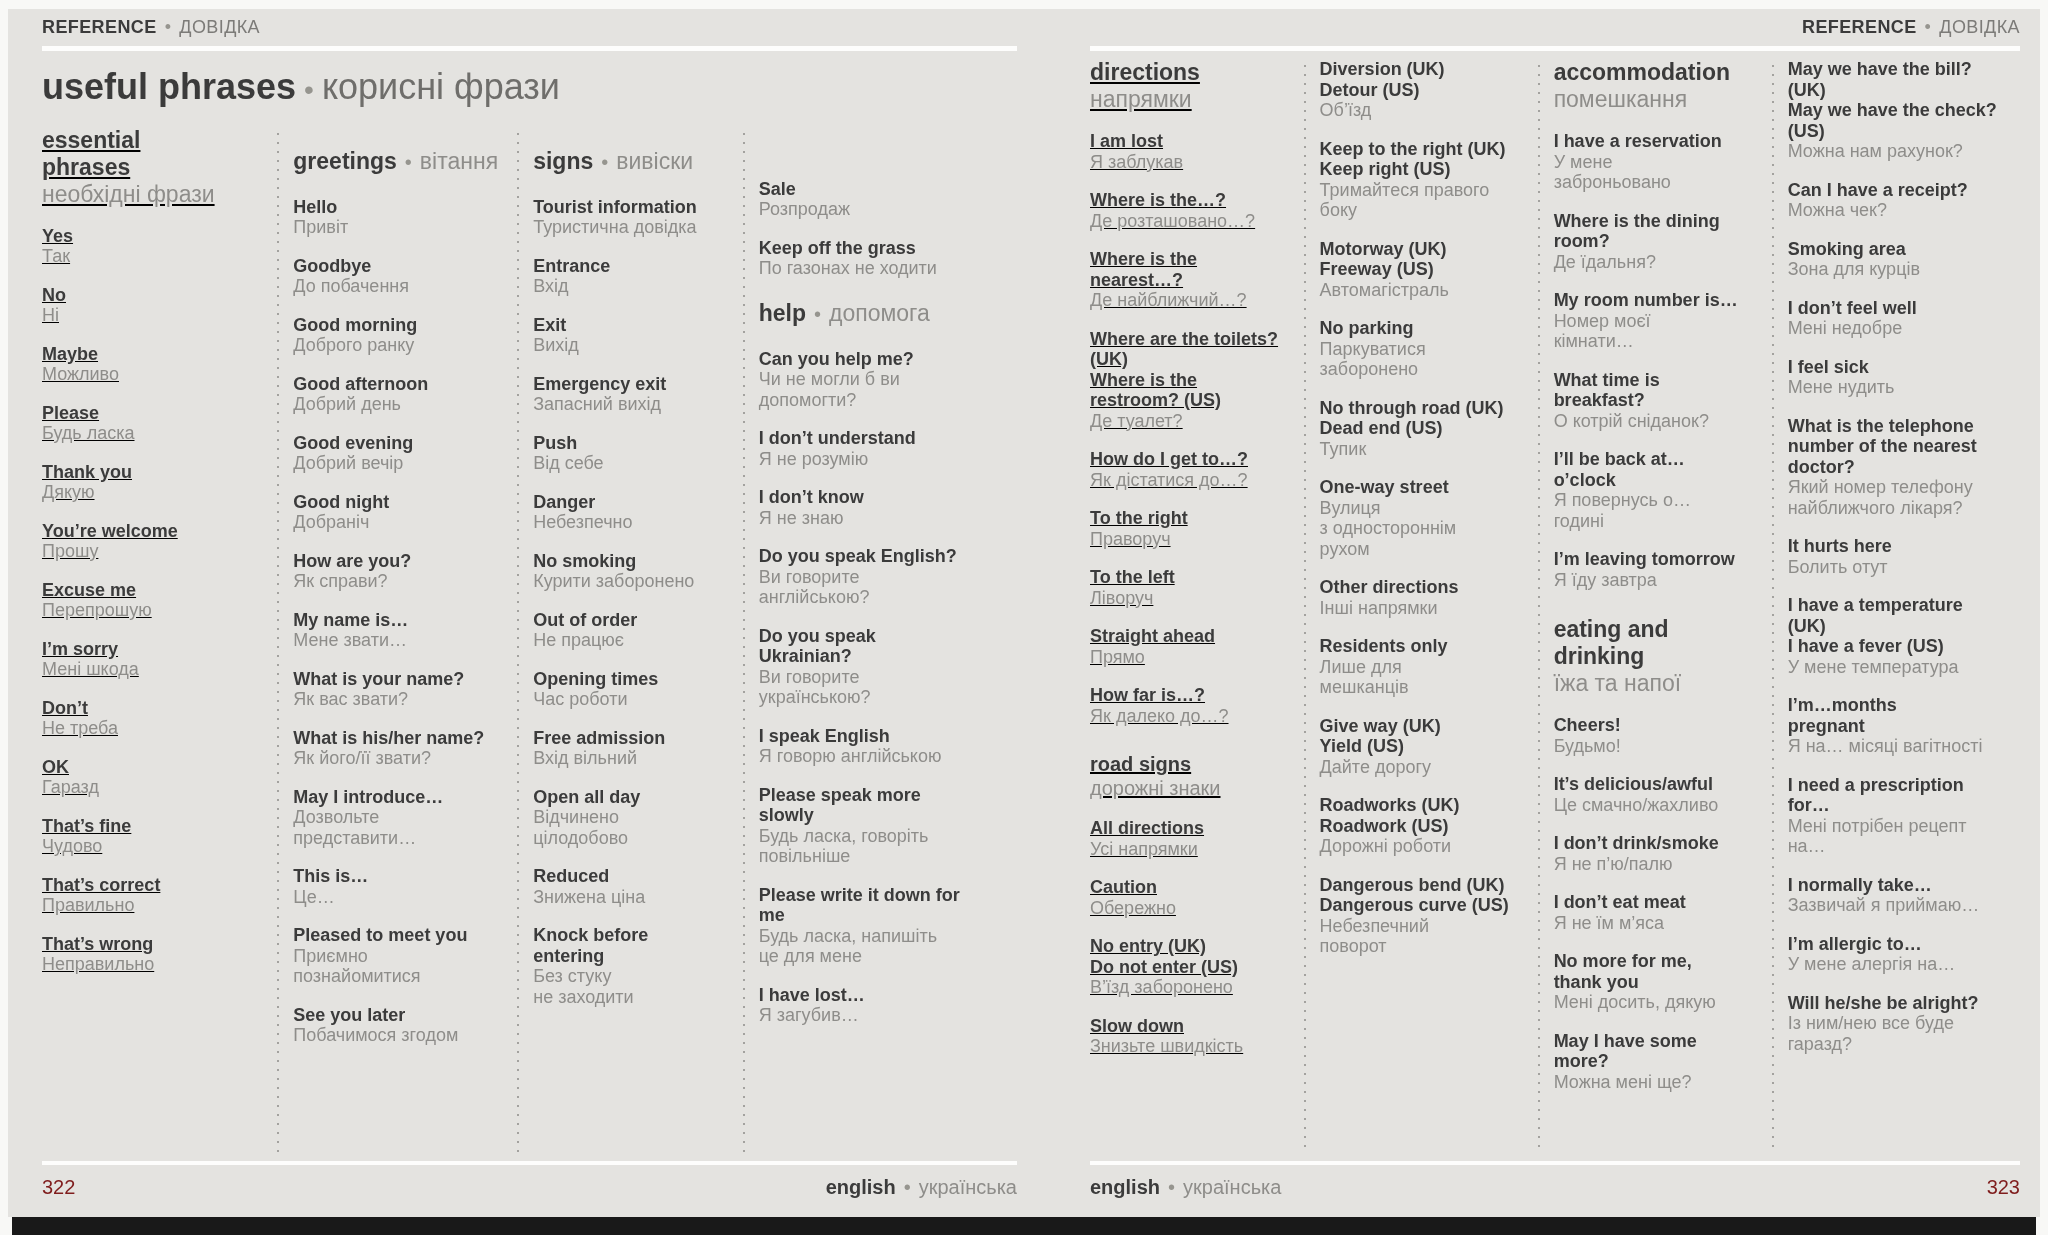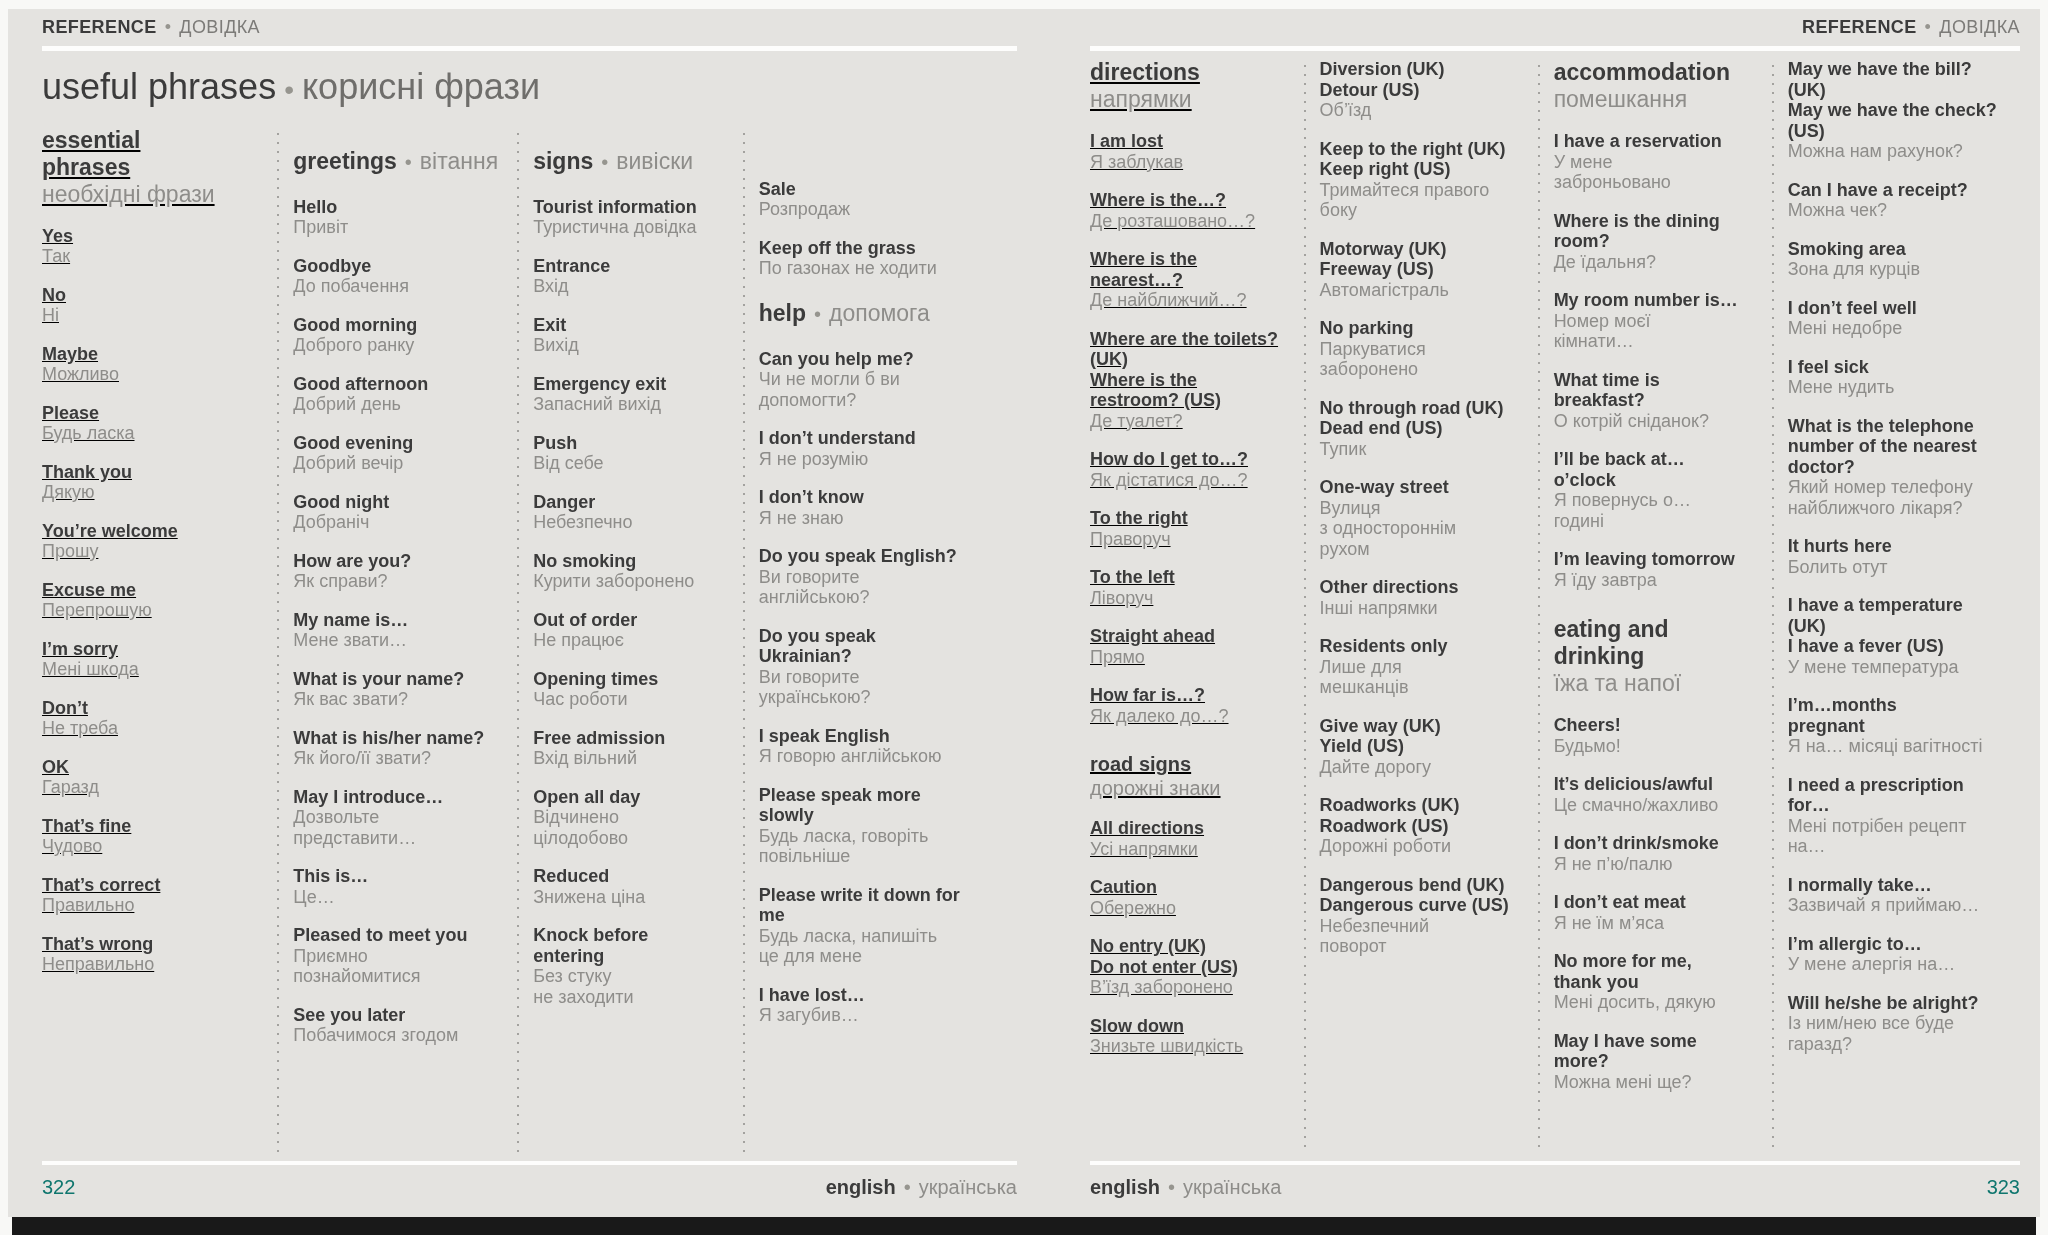--- a/index.html
+++ b/index.html
@@ -38,21 +38,21 @@
   }
   .page.right .running-head{text-align:right;}
   .rh-en{font-weight:700;color:#3b3b3b;}
   .rh-uk{color:#7c7b78;}
   .dot{color:#96958f;padding:0 8px;}
 
   
   .page-title{
     margin:16px 0 12px;font-size:36px;font-weight:400;line-height:1.1;
   }
-  .t-en{font-weight:400;color:#3b3b3b;}
+  .t-en{font-weight:700;color:#3b3b3b;}
   .t-uk{color:#6f6e6b;}
   .page-title .dot{font-size:28px;}
 
   
   .columns{flex:1 1 auto;display:flex;overflow:hidden;margin-top:6px;}
   .column{flex:1 1 0%;box-sizing:border-box;padding:2px 15px 0 15px;position:relative;}
   .column:first-child{padding-left:0;text-decoration:underline;}
   .column + .column::before{
     content:"";position:absolute;left:-1px;top:8px;bottom:8px;width:2px;
     background:repeating-linear-gradient(to bottom,#a3a29f 0 2px,transparent 2px 9px);
@@ -80,21 +80,21 @@
   .entry{margin-bottom:18px;}
   .entry .en{font-weight:700;color:#3b3b3b;font-size:18px;line-height:20.5px;white-space:pre-line;}
   .entry .uk{color:#8e8d8a;font-size:18px;line-height:20.5px;white-space:pre-line;}
 
   
   .page-footer{
     margin-top:auto;border-top:4px solid #fdfdfc;
     padding:11px 0 18px;font-size:20px;
     display:flex;justify-content:space-between;align-items:baseline;
   }
-  .pg-num{color:#0f766e;}
+  .pg-num{color:#7f1d1d;}
   .f-en{font-weight:700;color:#3b3b3b;}
   .f-uk{color:#8e8d8a;}
 </style>
 </head>
 <body>
 
 <div class="frame">
   <div class="spread">
 
     <section class="page left">

